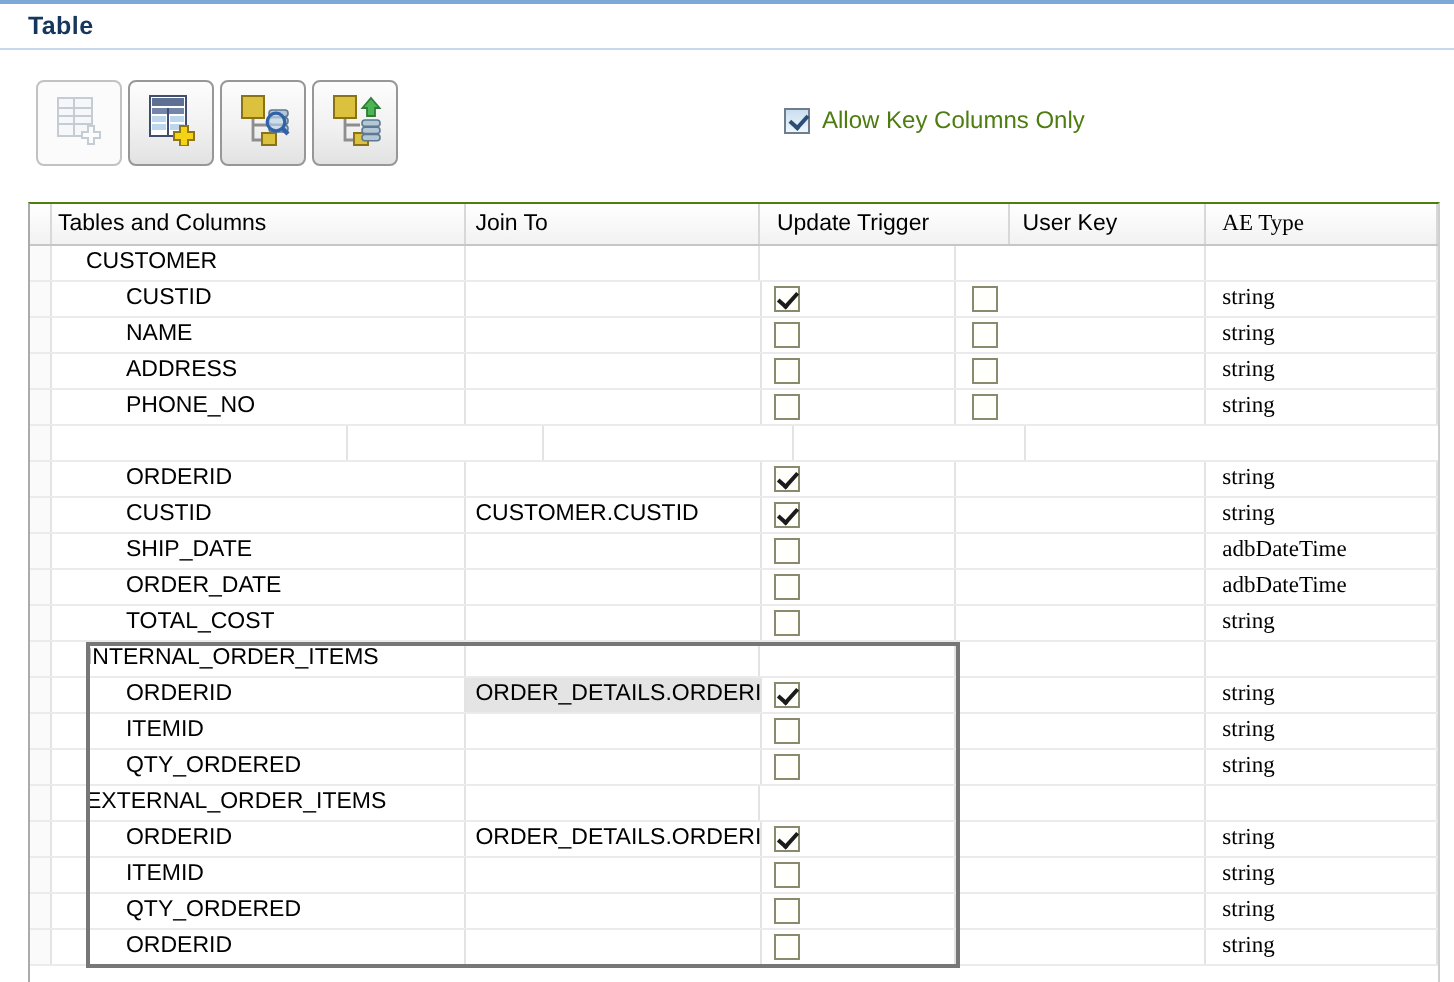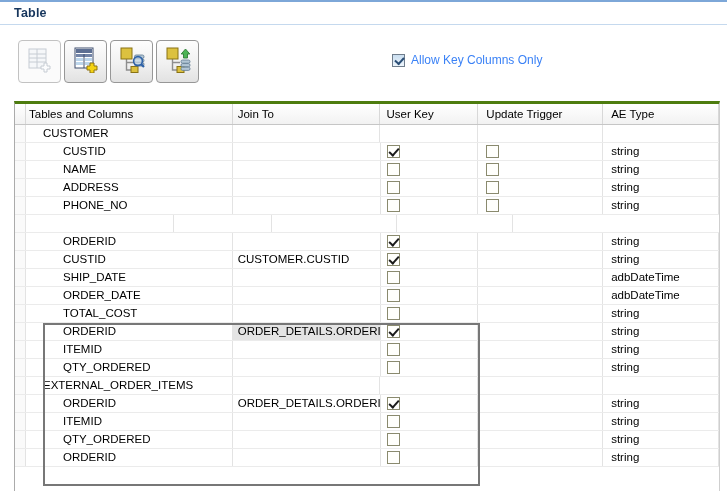--- a/index.html
+++ b/index.html
@@ -30,44 +30,44 @@
   
   .opt { position:absolute; top:53px; left:392px; display:flex; align-items:center; gap:6px; }
   .wincb {
     width:13px; height:13px; border:1px solid #6f7d8c; position:relative;
     background:linear-gradient(180deg,#cadef0 0%,#eef6fc 100%); flex:0 0 auto;
   }
   .wincb.checked::after {
     content:""; position:absolute; left:2px; top:2px; width:7px; height:4px;
     border-left:2px solid #2b4e76; border-bottom:2px solid #2b4e76; transform:rotate(-48deg);
   }
-  .opt-label { font-size:12px; color:#3b82f6; }
+  .opt-label { font-size:12px; color:#4d7c0f; }
 
   
   .grid {
     position:absolute; top:101px; left:14px; width:706px; height:390px;
-    border-top:3px solid #4d7c0f; border-left:1px solid #ababab; border-right:1px solid #cfcfcf;
+    border-top:1px solid #4d7c0f; border-left:1px solid #ababab; border-right:1px solid #cfcfcf;
     background:#fff; overflow:hidden;
   }
   .grid-head { display:flex; height:21px; background:linear-gradient(180deg,#ffffff,#f2f2f2);
     border-bottom:1px solid #c6c6c6; }
   .hcell {
     font-size:11.5px; color:#000; line-height:20px; white-space:nowrap; overflow:hidden;
     border-right:1px solid #d8d8d8;
   }
   .grid-body { position:relative; }
   .grid-row { display:flex; height:18px; border-bottom:1px solid #ebebeb; background:#fff; }
   .bcell { border-right:1px solid #e3e3e3; font-size:11.5px; color:#000;
     line-height:17px; white-space:nowrap; overflow:hidden; }
   .col-sel  { width:11px;  background:#fafafa; }
   .col-name { width:207px; }
   .col-join { width:148px; }
   .col-key  { width:98px;  }
   .col-trig { width:125px; }
-  .col-ae   { width:116px; }
+  .col-ae   { width:116px;font-family:Liberation Serif, serif; }
   .hcell.col-sel { background:transparent; }
   .hcell.col-name { padding-left:3px; }
   .hcell.col-join { padding-left:5px; }
   .hcell.col-key  { padding-left:6px; }
   .hcell.col-trig { padding-left:8px; }
   .hcell.col-ae   { padding-left:8px; }
   .bcell.lvl1 { padding-left:17px; }
   .bcell.lvl2 { padding-left:37px; }
   .bcell.col-join { padding-left:5px; }
   .bcell.col-ae   { padding-left:8px; }
@@ -156,22 +156,22 @@
 <div class="opt">
   <span class="wincb checked" id="optcb"></span>
   <span class="opt-label">Allow Key Columns Only</span>
 </div>
 
 <div class="grid">
   <div class="grid-head">
     <div class="hcell col-sel"></div>
     <div class="hcell col-name">Tables and Columns</div>
     <div class="hcell col-join">Join To</div>
+    <div class="hcell col-trig">Update Trigger</div>
     <div class="hcell col-key">User Key</div>
-    <div class="hcell col-trig">Update Trigger</div>
     <div class="hcell col-ae">AE Type</div>
   </div>
   <div class="grid-body" id="gridBody">
       <div class="grid-row">
         <div class="bcell col-sel"></div>
         <div class="bcell col-name lvl1">CUSTOMER</div>
         <div class="bcell col-join"></div>
         <div class="bcell col-key"></div>
         <div class="bcell col-trig"></div>
         <div class="bcell col-ae"></div>
@@ -273,20 +273,28 @@
       </div>
       <div class="grid-row">
         <div class="bcell col-sel"></div>
         <div class="bcell col-name lvl2">TOTAL_COST</div>
         <div class="bcell col-join"></div>
         <div class="bcell col-key">
           <div class="cb mkey"></div>
         </div>
         <div class="bcell col-trig"></div>
         <div class="bcell col-ae">string</div>
+      </div>
+      <div class="grid-row">
+        <div class="bcell col-sel"></div>
+        <div class="bcell col-name lvl1">INTERNAL_ORDER_ITEMS</div>
+        <div class="bcell col-join"></div>
+        <div class="bcell col-key"></div>
+        <div class="bcell col-trig"></div>
+        <div class="bcell col-ae"></div>
       </div>
       <div class="grid-row">
         <div class="bcell col-sel"></div>
         <div class="bcell col-name lvl2">ORDERID</div>
         <div class="bcell col-join join-bg">ORDER_DETAILS.ORDERID</div>
         <div class="bcell col-key">
           <div class="cb mkey checked"></div>
         </div>
         <div class="bcell col-trig"></div>
         <div class="bcell col-ae">string</div>

